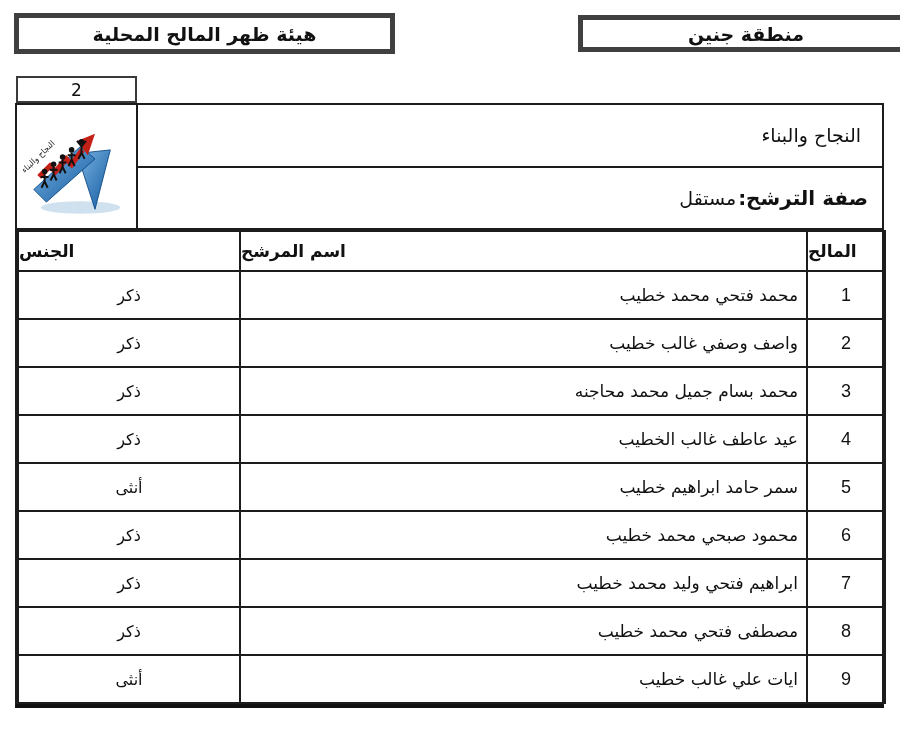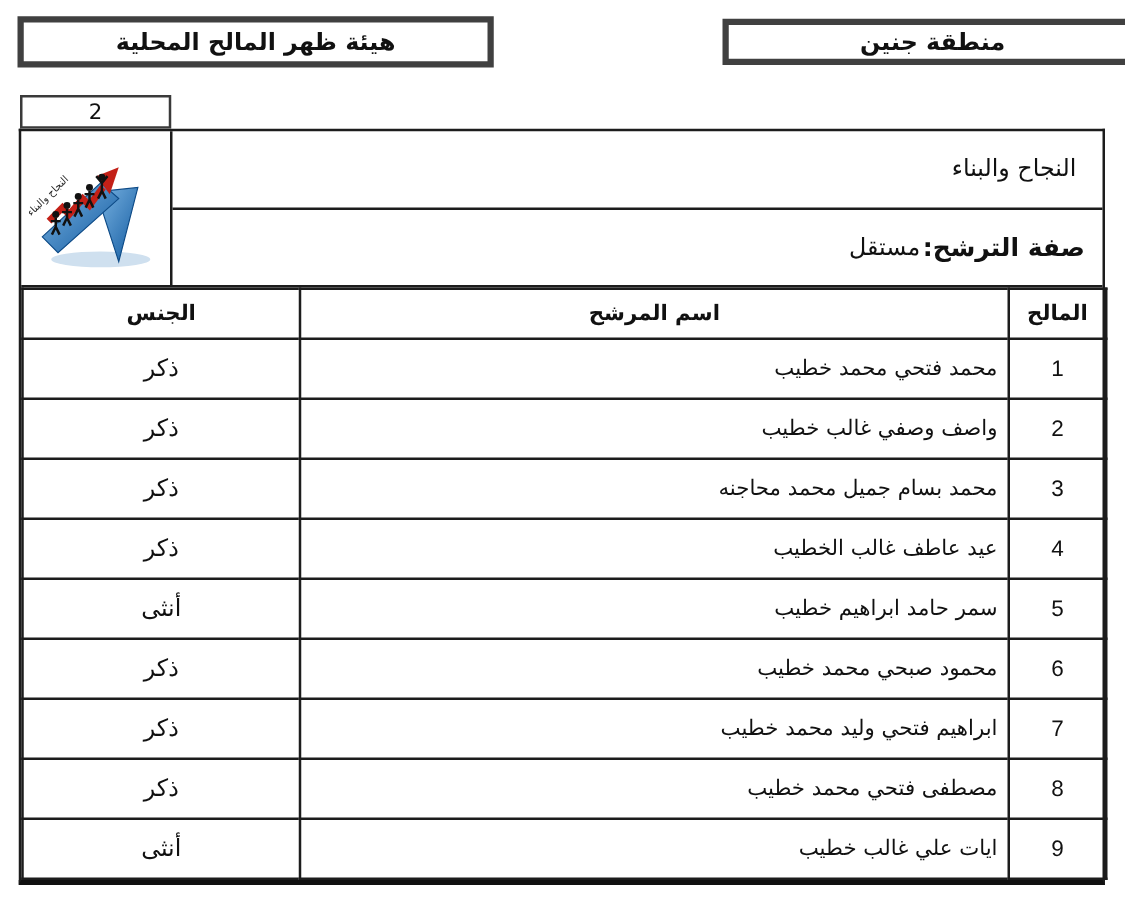--- a/index.html
+++ b/index.html
@@ -52,28 +52,28 @@
   .head-value.tight { margin-right: 2px; }
 
   table.candidates {
     width: 100%; border-collapse: collapse; table-layout: fixed;
     direction: rtl;
   }
   table.candidates th, table.candidates td {
     border: 2px solid #1c1c1c;
     overflow: hidden; white-space: nowrap;
   }
-  table.candidates th { height: 40px; font-size: 17px; font-weight: bold; text-align: center; }
+  table.candidates th { height: 40px; font-size: 17px; font-weight: bold; text-align: left; }
   table.candidates td { height: 48px; }
   col.c-rank   { width: 78px; }
   col.c-name   { width: 567px; }
   col.c-gender { width: 222px; }
   td.cell-rank   { text-align: center; font-size: 18px; font-family: "Liberation Sans", "DejaVu Sans", sans-serif; }
   td.cell-name   { padding-right: 8px; font-size: 17px; }
-  td.cell-gender { text-align: center; font-size: 19px; }
+  td.cell-gender { text-align: center; font-size: 16px; }
 </style>
 </head>
 <body>
 
 <div class="hdr-box box-authority">
   <span>هيئة ظهر المالح المحلية</span>
 </div>
 
 <div class="hdr-box box-region">
   <span>منطقة جنين</span>

